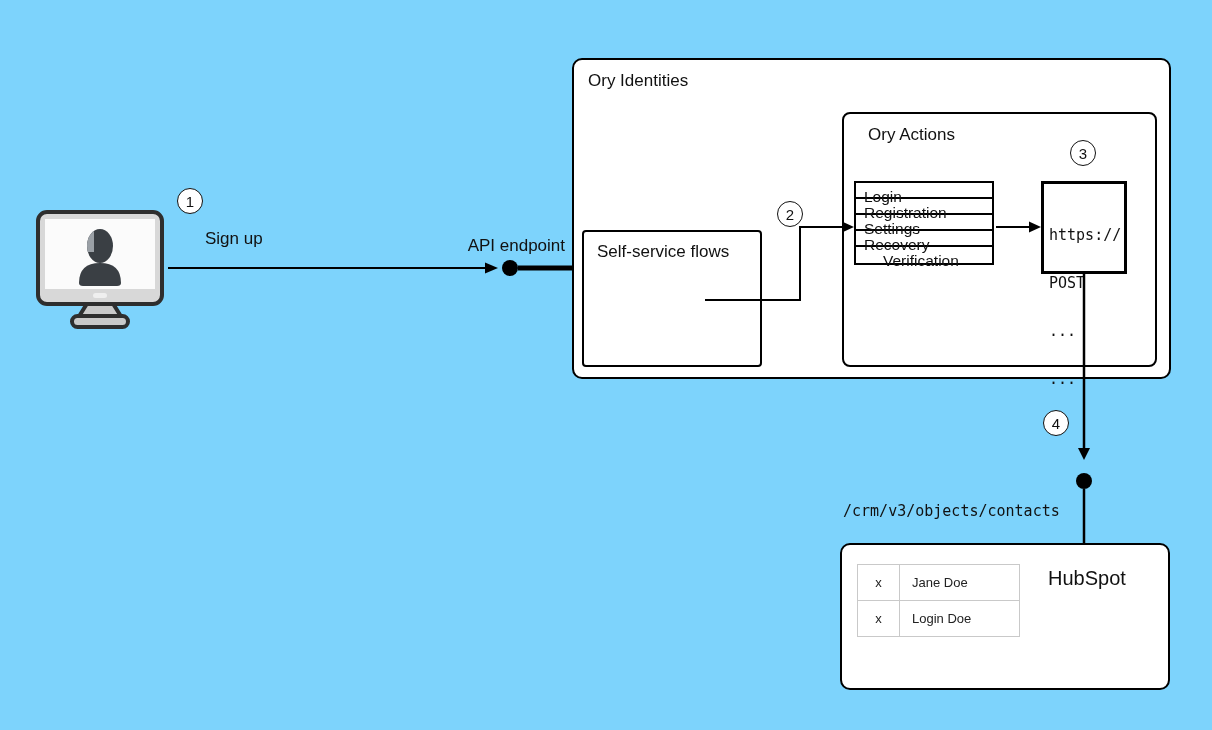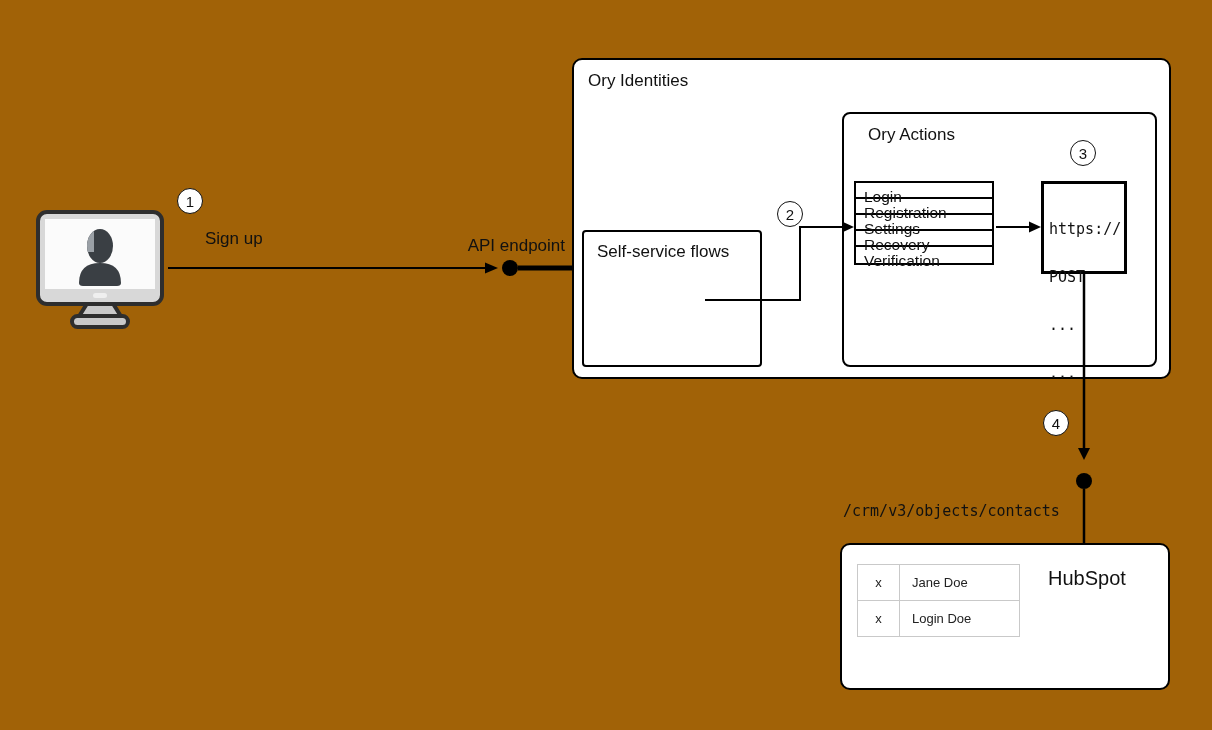--- a/index.html
+++ b/index.html
@@ -1,18 +1,18 @@
 <!DOCTYPE html>
 <html><head>
 <meta charset="utf-8">
 <style>
   * { margin:0; padding:0; box-sizing:border-box; }
   html,body { background:#ffffff; }
   .canvas {
-    position:relative; width:1212px; height:730px; background:#a16207;
+    position:relative; width:1212px; height:730px; background:#7dd3fc;
     font-family:"Liberation Sans", sans-serif; color:#111111; overflow:hidden;
   }
   .box {
     position:absolute; background:#ffffff;
     border:2px solid #000000; border-radius:10px;
   }
   .box-title { position:absolute; font-size:17px; color:#111; white-space:nowrap; }
   .free-label { position:absolute; font-size:17px; color:#111; white-space:nowrap; }
   .mono { font-family:"DejaVu Sans Mono", monospace; }
 
@@ -26,28 +26,28 @@
 
   
   .flow-list {
     position:absolute; left:854px; top:181px; width:140px;
     border:2px solid #000; background:#fff; z-index:3;
   }
   .flow-item {
     height:16px; line-height:28px; padding-left:8px; font-size:15.5px;
     border-bottom:2px solid #000; background:#fff; white-space:nowrap;
   }
-  .flow-item:last-child { border-bottom:none; }
+  .flow-item:last-child { border-bottom:none;margin-left:19px; }
 
   
   .code-box {
     position:absolute; left:1041px; top:181px; width:86px; height:93px;
     border:3px solid #000; background:#fff; z-index:3;
     font-family:"DejaVu Sans Mono", monospace; font-size:15px; line-height:16px;
-    padding:5px 0 0 5px; white-space:pre;
+    padding:11px 0 0 5px; white-space:pre;
   }
 
   
   .contacts-table { position:absolute; left:15px; top:19px; border-collapse:collapse; background:#fff; }
   .contacts-table td {
     border:1px solid #c9c9c9; font-size:13px; color:#222; background:#fff;
   }
   .contacts-table tr.head td { background:#ededed; height:37px; }
   .contacts-table tr.body td { height:36px; }
   .col-mark { width:42px; text-align:center; font-size:12px; }

